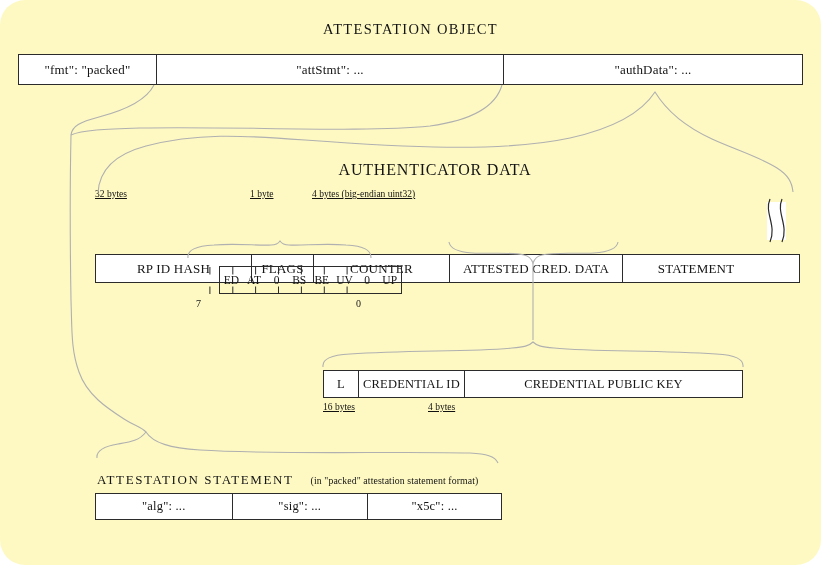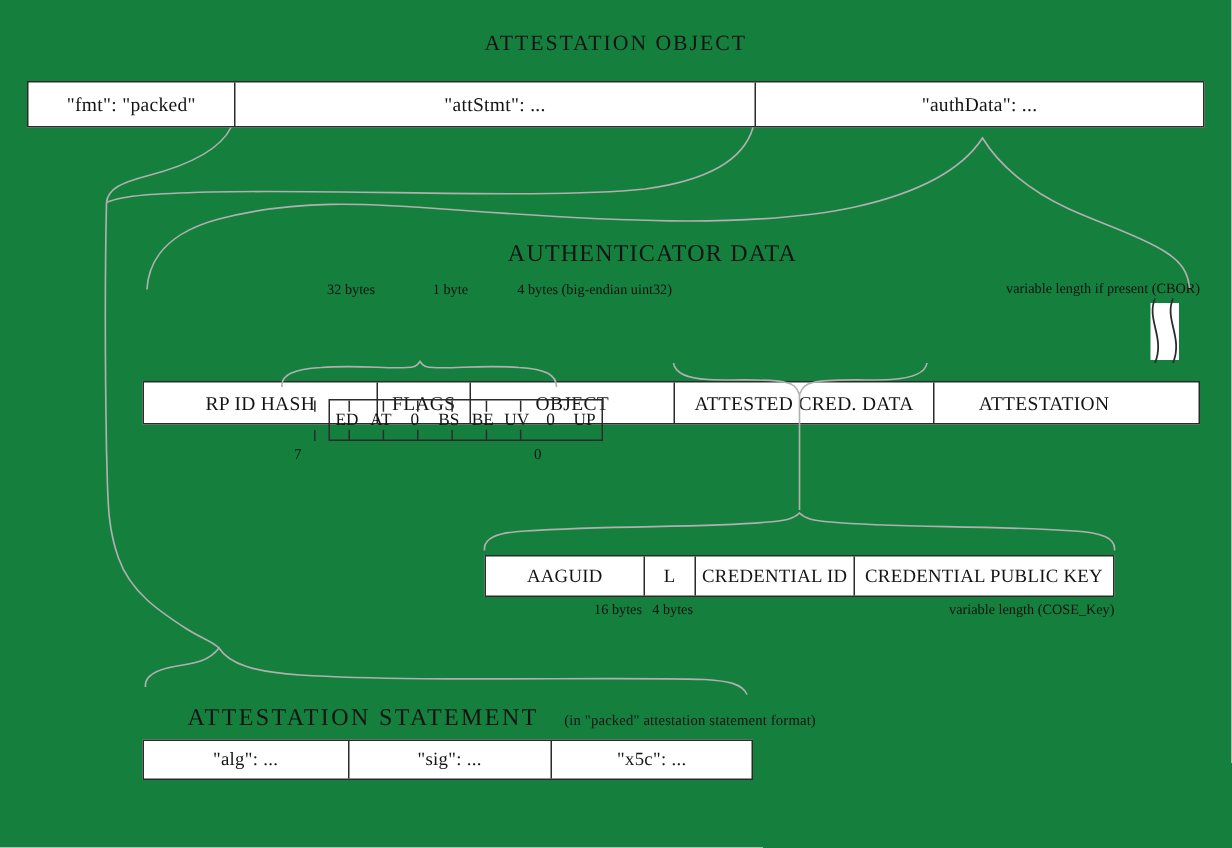--- a/index.html
+++ b/index.html
@@ -1,39 +1,39 @@
 <!DOCTYPE html>
 <html><head>
 <meta charset="utf-8">
 <style>
   html,body{margin:0;padding:0;background:#fff;}
   #canvas{
-    position:relative;width:821px;height:565px;background:#15803d;overflow:hidden;
-    font-family:"Liberation Serif","DejaVu Serif",serif;color:#141414;
+    position:relative;width:821px;height:565px;background:#fef9c3;overflow:hidden;
+    font-family:"Liberation Serif","DejaVu Serif",serif;color:#141414;border-radius:25px;
   }
   .abs{position:absolute;}
   .center{text-align:center;}
   #title{left:0;top:21px;width:821px;font-size:14.5px;letter-spacing:1.3px;}
   .boxrow{position:absolute;display:flex;border:1.5px solid #2b2b2b;box-sizing:border-box;background:#fff;}
   .boxrow .cell{display:flex;align-items:center;justify-content:center;box-sizing:border-box;height:100%;
     font-size:13px;letter-spacing:0.2px;white-space:nowrap;}
   .boxrow .cell + .cell{border-left:1.5px solid #2b2b2b;}
   #objectRow{left:18px;top:54px;width:785px;height:31px;}
   #authRow{left:95px;top:206px;width:705px;height:29px;margin-top:48px;}
   #acdRow{left:323px;top:370px;width:420px;height:28px;}
   #acdRow .cell{font-size:12.5px;}
   #stmtRow{left:95px;top:493px;width:407px;height:27px;}
   #stmtRow .cell{font-size:12.5px;}
   #authHeading{left:235px;top:161px;width:400px;font-size:16px;letter-spacing:0.8px;}
-  .sizelabel{position:absolute;font-size:9.5px;text-align:right;white-space:nowrap;line-height:11px;color:#111;}
+  .sizelabel{position:absolute;font-size:9.5px;text-align:left;white-space:nowrap;line-height:11px;color:#111;text-decoration:underline;}
   #flagsBox{left:187px;top:266px;width:183px;height:28px;border:1.4px solid #2b2b2b;box-sizing:border-box;display:flex;margin-left:32px;}
   #flagsBox .bit{flex:1 1 0;display:flex;align-items:center;justify-content:center;font-size:11.5px;}
   .bitnum{position:absolute;width:23px;text-align:center;font-size:10px;top:298px;}
   #stmtHeadingWrap{left:97px;top:470px;width:600px;white-space:nowrap;}
-  #stmtHeading{font-size:16px;letter-spacing:1.6px;margin-left:28px;}
+  #stmtHeading{font-size:13px;letter-spacing:1.6px;}
   #stmtNote{font-size:9.8px;margin-left:17px;letter-spacing:0.1px;}
   #overlay{position:absolute;left:0;top:0;pointer-events:none;}
   .ln{fill:none;stroke:#b0b0b0;stroke-width:1.1px;}
   .dk{fill:none;stroke:#2b2b2b;stroke-width:1.2px;}
 </style>
 </head>
 <body>
 
 <div id="canvas">
 
@@ -43,52 +43,49 @@
     <div class="cell" style="width:137px">"fmt": "packed"</div>
     <div class="cell" style="width:347px">"attStmt": ...</div>
     <div class="cell" style="flex:1">"authData": ...</div>
   </div>
 
   <div class="abs center" id="authHeading">AUTHENTICATOR DATA</div>
 
   <div class="sizelabel" style="left:95px;top:189px;width:155px">32 bytes</div>
   <div class="sizelabel" style="left:250px;top:189px;width:62px">1 byte</div>
   <div class="sizelabel" style="left:312px;top:189px;width:136px">4 bytes (big-endian uint32)</div>
-  <div class="sizelabel" style="left:621px;top:188px;width:179px">variable length if present (CBOR)</div>
 
   <div class="boxrow" id="authRow">
     <div class="cell" style="width:155px">RP ID HASH</div>
     <div class="cell" style="width:62px">FLAGS</div>
-    <div class="cell" style="width:136px">OBJECT</div>
+    <div class="cell" style="width:136px">COUNTER</div>
     <div class="cell" style="width:173px">ATTESTED CRED. DATA</div>
-    <div class="cell" style="flex:1;padding-right:30px">ATTESTATION</div>
+    <div class="cell" style="flex:1;padding-right:30px">STATEMENT</div>
   </div>
 
   <div class="abs" id="flagsBox">
     <div class="bit">ED</div>
     <div class="bit">AT</div>
     <div class="bit">0</div>
     <div class="bit">BS</div>
     <div class="bit">BE</div>
     <div class="bit">UV</div>
     <div class="bit">0</div>
     <div class="bit">UP</div>
   </div>
   <div class="bitnum" style="left:187px">7</div>
   <div class="bitnum" style="left:347px">0</div>
 
   <div class="boxrow" id="acdRow">
-    <div class="cell" style="width:105px">AAGUID</div>
     <div class="cell" style="width:34px">L</div>
     <div class="cell" style="width:106px">CREDENTIAL ID</div>
     <div class="cell" style="flex:1">CREDENTIAL PUBLIC KEY</div>
   </div>
   <div class="sizelabel" style="left:323px;top:402px;width:105px">16 bytes</div>
   <div class="sizelabel" style="left:428px;top:402px;width:34px">4 bytes</div>
-  <div class="sizelabel" style="left:568px;top:402px;width:175px">variable length (COSE_Key)</div>
 
   <div class="abs" id="stmtHeadingWrap">
     <span id="stmtHeading">ATTESTATION STATEMENT</span><span id="stmtNote">(in "packed" attestation statement format)</span>
   </div>
   <div class="boxrow" id="stmtRow">
     <div class="cell" style="width:135.5px">"alg": ...</div>
     <div class="cell" style="width:135.5px">"sig": ...</div>
     <div class="cell" style="flex:1">"x5c": ...</div>
   </div>
 

